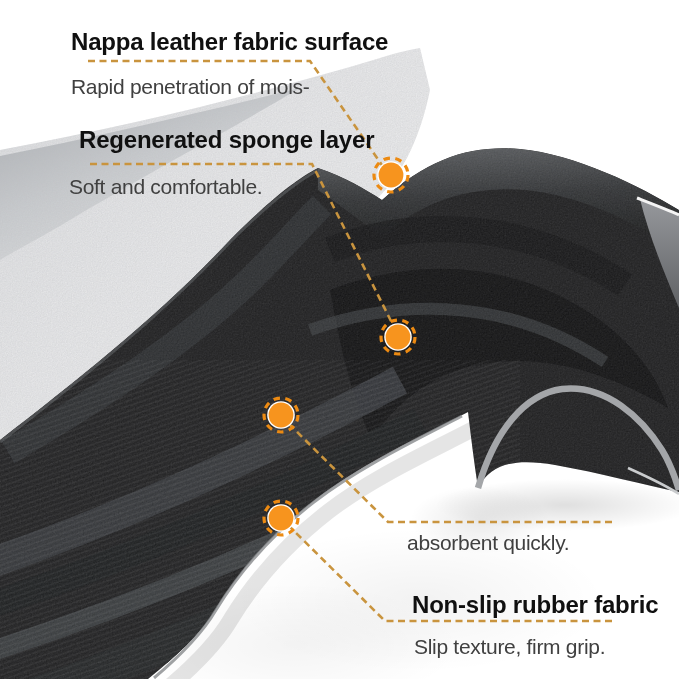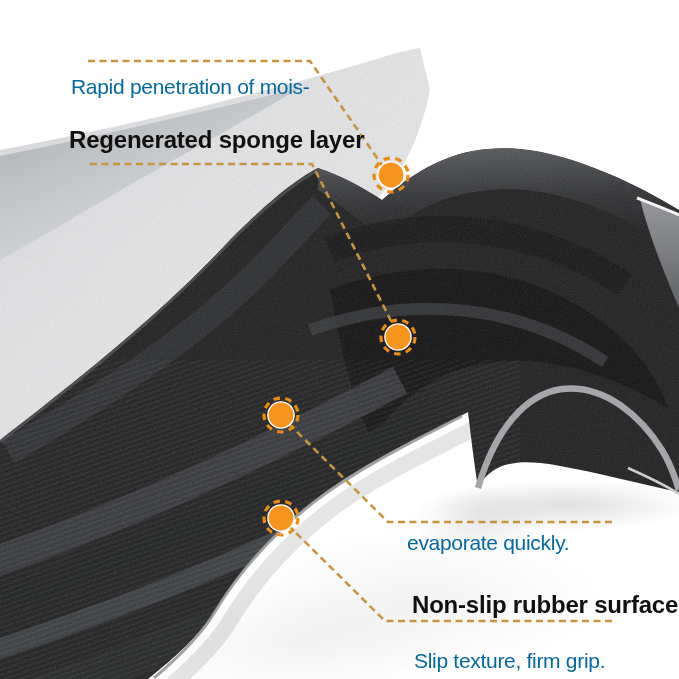--- a/index.html
+++ b/index.html
@@ -2,21 +2,21 @@
 <html><head>
 <meta charset="utf-8">
 <style>
   html,body{margin:0;padding:0;background:#fff;}
   .stage{position:relative;width:679px;height:679px;background:#ffffff;overflow:hidden;
          font-family:"Liberation Sans",sans-serif;}
   .art{position:absolute;inset:0;z-index:1;}
   .labels{position:absolute;inset:0;z-index:2;pointer-events:none;}
   .t{position:absolute;font-weight:700;font-size:24px;line-height:24px;color:#101010;
      letter-spacing:-0.2px;white-space:nowrap;}
-  .b{position:absolute;font-weight:400;font-size:21px;line-height:25px;color:#0369a1;
+  .b{position:absolute;font-weight:400;font-size:21px;line-height:25px;color:#404040;
      letter-spacing:-0.3px;white-space:nowrap;}
   .b span{display:block;}
   .cl{fill:none;stroke-width:2.6;stroke-dasharray:7 4.5;}
   .ring{fill:none;stroke-width:3.2;stroke-dasharray:6.5 5.5;}
 </style>
 </head>
 <body>
 
 <div class="stage">
 
@@ -141,29 +141,33 @@
       <g transform="translate(281,518)">
         <circle class="ring" r="17" stroke="#ec8a12"></circle>
         <circle r="13.8" fill="#ffffff"></circle>
         <circle r="12.4" fill="#f7941e"></circle>
       </g>
     </g>
   </svg>
 
   <div class="labels">
 
+    <div class="t" style="left:71px;top:30px">Nappa leather fabric surface</div>
     <div class="b" style="left:71px;top:74px">
       <span>Rapid penetration of mois-</span>
     </div>
 
-    <div class="t" style="left:69px;top:128px">Regenerated sponge layer</div>
+    <div class="t" style="left:79px;top:128px">Regenerated sponge layer</div>
+    <div class="b" style="left:69px;top:174px">
+      <span>Soft and comfortable.</span>
+    </div>
 
     <div class="b" style="left:407px;top:530px">
-      <span>evaporate quickly.</span>
+      <span>absorbent quickly.</span>
     </div>
 
-    <div class="t" style="left:412px;top:593px">Non-slip rubber surface</div>
-    <div class="b" style="left:414px;top:648px">
+    <div class="t" style="left:412px;top:593px">Non-slip rubber fabric</div>
+    <div class="b" style="left:414px;top:634px">
       <span>Slip texture, firm grip.</span>
     </div>
 
   </div>
 </div>
 
 </body></html>

